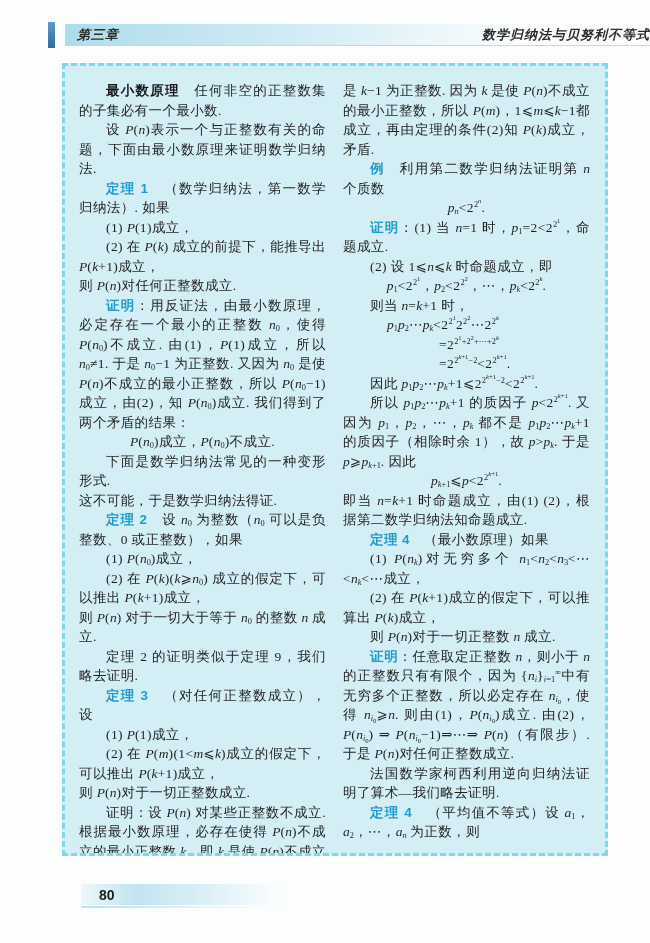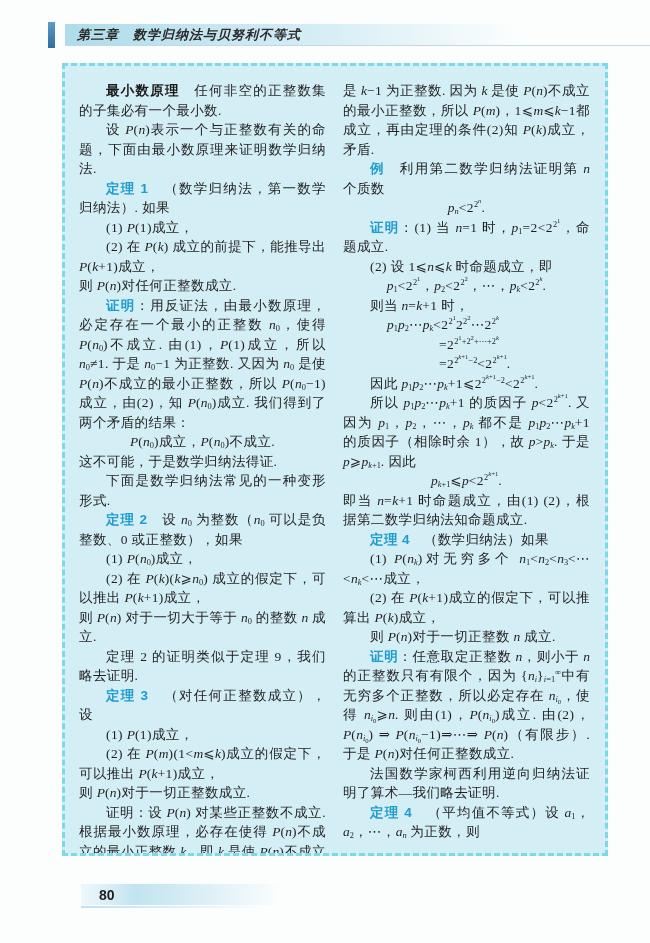--- a/index.html
+++ b/index.html
@@ -29,20 +29,21 @@
     margin-right:10px;flex:0 0 auto;
   }
   .header-strip{
     flex:1;height:22px;display:flex;align-items:center;
     background:linear-gradient(90deg,#aedceb 0%,#d7eef6 45%,rgba(255,255,255,0) 78%);
     border-bottom:1px solid #c3d8e0;
     padding-left:12px;
     font-family:"Liberation Sans","DejaVu Sans",sans-serif;
     font-weight:bold;font-style:italic;font-size:13px;color:#2b2b2b;
     letter-spacing:1px;
+    justify-content:space-between;
   }
   .header-strip .chapter-no{margin-right:14px;}
   
   .content-area{
     position:absolute;left:62px;top:63px;width:546px;height:793px;
     background:var(--content-bg);
     border:3px dashed var(--border-c);
     padding:15px 14px 0 14px;
     display:flex;gap:17px;
     overflow:hidden;
@@ -104,22 +105,22 @@
 <div class="content-area">
   <div class="column">
       <div class="para p-indent"><span class="lead lead-bold">最小数原理</span><span>　任何非空的正整数集的子集必有一个最小数.</span></div>
       <div class="para p-indent"><span>设 <i class="mv">P</i>(<i class="mv">n</i>)表示一个与正整数有关的命题，下面由最小数原理来证明数学归纳法.</span></div>
       <div class="para p-indent"><span class="lead lead-teal">定理 1</span><span>　（数学归纳法，第一数学归纳法）. 如果</span></div>
       <div class="para p-indent"><span>(1) <i class="mv">P</i>(1)成立，</span></div>
       <div class="para p-indent"><span>(2) 在 <i class="mv">P</i>(<i class="mv">k</i>) 成立的前提下，能推导出 <i class="mv">P</i>(<i class="mv">k</i>+1)成立，</span></div>
       <div class="para p-flush"><span>则 <i class="mv">P</i>(<i class="mv">n</i>)对任何正整数成立.</span></div>
       <div class="para p-indent"><span class="lead lead-teal">证明</span><span>：用反证法，由最小数原理，必定存在一个最小的正整数 <i class="mv">n</i><sub>0</sub>，使得 <i class="mv">P</i>(<i class="mv">n</i><sub>0</sub>)不成立. 由(1)，<i class="mv">P</i>(1)成立，所以 <i class="mv">n</i><sub>0</sub>≠1. 于是 <i class="mv">n</i><sub>0</sub>−1 为正整数. 又因为 <i class="mv">n</i><sub>0</sub> 是使 <i class="mv">P</i>(<i class="mv">n</i>)不成立的最小正整数，所以 <i class="mv">P</i>(<i class="mv">n</i><sub>0</sub>−1)成立，由(2)，知 <i class="mv">P</i>(<i class="mv">n</i><sub>0</sub>)成立. 我们得到了两个矛盾的结果：</span></div>
       <div class="para p-center"><span><i class="mv">P</i>(<i class="mv">n</i><sub>0</sub>)成立，<i class="mv">P</i>(<i class="mv">n</i><sub>0</sub>)不成立.</span></div>
+      <div class="para p-indent"><span>下面是数学归纳法常见的一种变形形式.</span></div>
       <div class="para p-flush"><span>这不可能，于是数学归纳法得证.</span></div>
-      <div class="para p-indent"><span>下面是数学归纳法常见的一种变形形式.</span></div>
       <div class="para p-indent"><span class="lead lead-teal">定理 2</span><span>　设 <i class="mv">n</i><sub>0</sub> 为整数（<i class="mv">n</i><sub>0</sub> 可以是负整数、0 或正整数），如果</span></div>
       <div class="para p-indent"><span>(1) <i class="mv">P</i>(<i class="mv">n</i><sub>0</sub>)成立，</span></div>
       <div class="para p-indent"><span>(2) 在 <i class="mv">P</i>(<i class="mv">k</i>)(<i class="mv">k</i>⩾<i class="mv">n</i><sub>0</sub>) 成立的假定下，可以推出 <i class="mv">P</i>(<i class="mv">k</i>+1)成立，</span></div>
       <div class="para p-flush"><span>则 <i class="mv">P</i>(<i class="mv">n</i>) 对于一切大于等于 <i class="mv">n</i><sub>0</sub> 的整数 <i class="mv">n</i> 成立.</span></div>
       <div class="para p-indent"><span>定理 2 的证明类似于定理 9，我们略去证明.</span></div>
       <div class="para p-indent"><span class="lead lead-teal">定理 3</span><span>　（对任何正整数成立），设</span></div>
       <div class="para p-indent"><span>(1) <i class="mv">P</i>(1)成立，</span></div>
       <div class="para p-indent"><span>(2) 在 <i class="mv">P</i>(<i class="mv">m</i>)(1&lt;<i class="mv">m</i>⩽<i class="mv">k</i>)成立的假定下，可以推出 <i class="mv">P</i>(<i class="mv">k</i>+1)成立，</span></div>
       <div class="para p-flush"><span>则 <i class="mv">P</i>(<i class="mv">n</i>)对于一切正整数成立.</span></div>
       <div class="para p-indent"><span>证明：设 <i class="mv">P</i>(<i class="mv">n</i>) 对某些正整数不成立. 根据最小数原理，必存在使得 <i class="mv">P</i>(<i class="mv">n</i>)不成立的最小正整数 <i class="mv">k</i>，即 <i class="mv">k</i> 是使 <i class="mv">P</i>(<i class="mv">n</i>)不成立的最小正整数. 由(1)，<i class="mv">P</i>(1)成立，故 &gt;1，于</span></div>
@@ -134,21 +135,21 @@
       <div class="para p-indent"><span>则当 <i class="mv">n</i>=<i class="mv">k</i>+1 时，</span></div>
       <div class="para p-display">
         <div class="dline"><i class="mv">p</i><sub>1</sub><i class="mv">p</i><sub>2</sub>⋯<i class="mv">p</i><sub><i class="mv">k</i></sub>&lt;2<sup>2<sup>1</sup></sup>2<sup>2<sup>2</sup></sup>⋯2<sup>2<sup><i class="mv">k</i></sup></sup></div>
         <div class="dline dline-eq">=2<sup>2<sup>1</sup>+2<sup>2</sup>+⋯+2<sup><i class="mv">k</i></sup></sup></div>
         <div class="dline dline-eq">=2<sup>2<sup><i class="mv">k</i>+1</sup>−2</sup>&lt;2<sup>2<sup><i class="mv">k</i>+1</sup></sup>.</div>
       </div>
       <div class="para p-indent"><span>因此 <i class="mv">p</i><sub>1</sub><i class="mv">p</i><sub>2</sub>⋯<i class="mv">p</i><sub><i class="mv">k</i></sub>+1⩽2<sup>2<sup><i class="mv">k</i>+1</sup>−2</sup>&lt;2<sup>2<sup><i class="mv">k</i>+1</sup></sup>.</span></div>
       <div class="para p-indent"><span>所以 <i class="mv">p</i><sub>1</sub><i class="mv">p</i><sub>2</sub>⋯<i class="mv">p</i><sub><i class="mv">k</i></sub>+1 的质因子 <i class="mv">p</i>&lt;2<sup>2<sup><i class="mv">k</i>+1</sup></sup>. 又因为 <i class="mv">p</i><sub>1</sub>，<i class="mv">p</i><sub>2</sub>，⋯，<i class="mv">p</i><sub><i class="mv">k</i></sub> 都不是 <i class="mv">p</i><sub>1</sub><i class="mv">p</i><sub>2</sub>⋯<i class="mv">p</i><sub><i class="mv">k</i></sub>+1 的质因子（相除时余 1），故 <i class="mv">p</i>&gt;<i class="mv">p</i><sub><i class="mv">k</i></sub>. 于是 <i class="mv">p</i>⩾<i class="mv">p</i><sub><i class="mv">k</i>+1</sub>. 因此</span></div>
       <div class="para p-center"><span><i class="mv">p</i><sub><i class="mv">k</i>+1</sub>⩽<i class="mv">p</i>&lt;2<sup>2<sup><i class="mv">k</i>+1</sup></sup>.</span></div>
       <div class="para p-flush"><span>即当 <i class="mv">n</i>=<i class="mv">k</i>+1 时命题成立，由(1) (2)，根据第二数学归纳法知命题成立.</span></div>
-      <div class="para p-indent"><span class="lead lead-teal">定理 4</span><span>　（数学归纳法）如果</span></div>
+      <div class="para p-indent"><span class="lead lead-teal">定理 4</span><span>　（最小数原理）如果</span></div>
       <div class="para p-indent"><span>(1) <i class="mv">P</i>(<i class="mv">n</i><sub><i class="mv">k</i></sub>)对无穷多个 <i class="mv">n</i><sub>1</sub>&lt;<i class="mv">n</i><sub>2</sub>&lt;<i class="mv">n</i><sub>3</sub>&lt;⋯&lt;<i class="mv">n</i><sub><i class="mv">k</i></sub>&lt;⋯成立，</span></div>
       <div class="para p-indent"><span>(2) 在 <i class="mv">P</i>(<i class="mv">k</i>+1)成立的假定下，可以推算出 <i class="mv">P</i>(<i class="mv">k</i>)成立，</span></div>
       <div class="para p-indent"><span>则 <i class="mv">P</i>(<i class="mv">n</i>)对于一切正整数 <i class="mv">n</i> 成立.</span></div>
       <div class="para p-indent"><span class="lead lead-teal">证明</span><span>：任意取定正整数 <i class="mv">n</i>，则小于 <i class="mv">n</i> 的正整数只有有限个，因为 {<i class="mv">n</i><sub><i class="mv">i</i></sub>}<sub><i class="mv">i</i>=1</sub><sup>∞</sup>中有无穷多个正整数，所以必定存在 <i class="mv">n</i><sub><i class="mv">i</i><sub>0</sub></sub>，使得 <i class="mv">n</i><sub><i class="mv">i</i><sub>0</sub></sub>⩾<i class="mv">n</i>. 则由(1)，<i class="mv">P</i>(<i class="mv">n</i><sub><i class="mv">i</i><sub>0</sub></sub>)成立. 由(2)，<i class="mv">P</i>(<i class="mv">n</i><sub><i class="mv">i</i><sub>0</sub></sub>) ⇒ <i class="mv">P</i>(<i class="mv">n</i><sub><i class="mv">i</i><sub>0</sub></sub>−1)⇒⋯⇒ <i class="mv">P</i>(<i class="mv">n</i>)（有限步）. 于是 <i class="mv">P</i>(<i class="mv">n</i>)对任何正整数成立.</span></div>
       <div class="para p-indent"><span>法国数学家柯西利用逆向归纳法证明了算术—我们略去证明.</span></div>
       <div class="para p-indent"><span class="lead lead-teal">定理 4</span><span>　（平均值不等式）设 <i class="mv">a</i><sub>1</sub>，<i class="mv">a</i><sub>2</sub>，⋯，<i class="mv">a</i><sub><i class="mv">n</i></sub> 为正数，则</span></div>
     </div>
 </div>
 
 <div class="page-number-bar">

